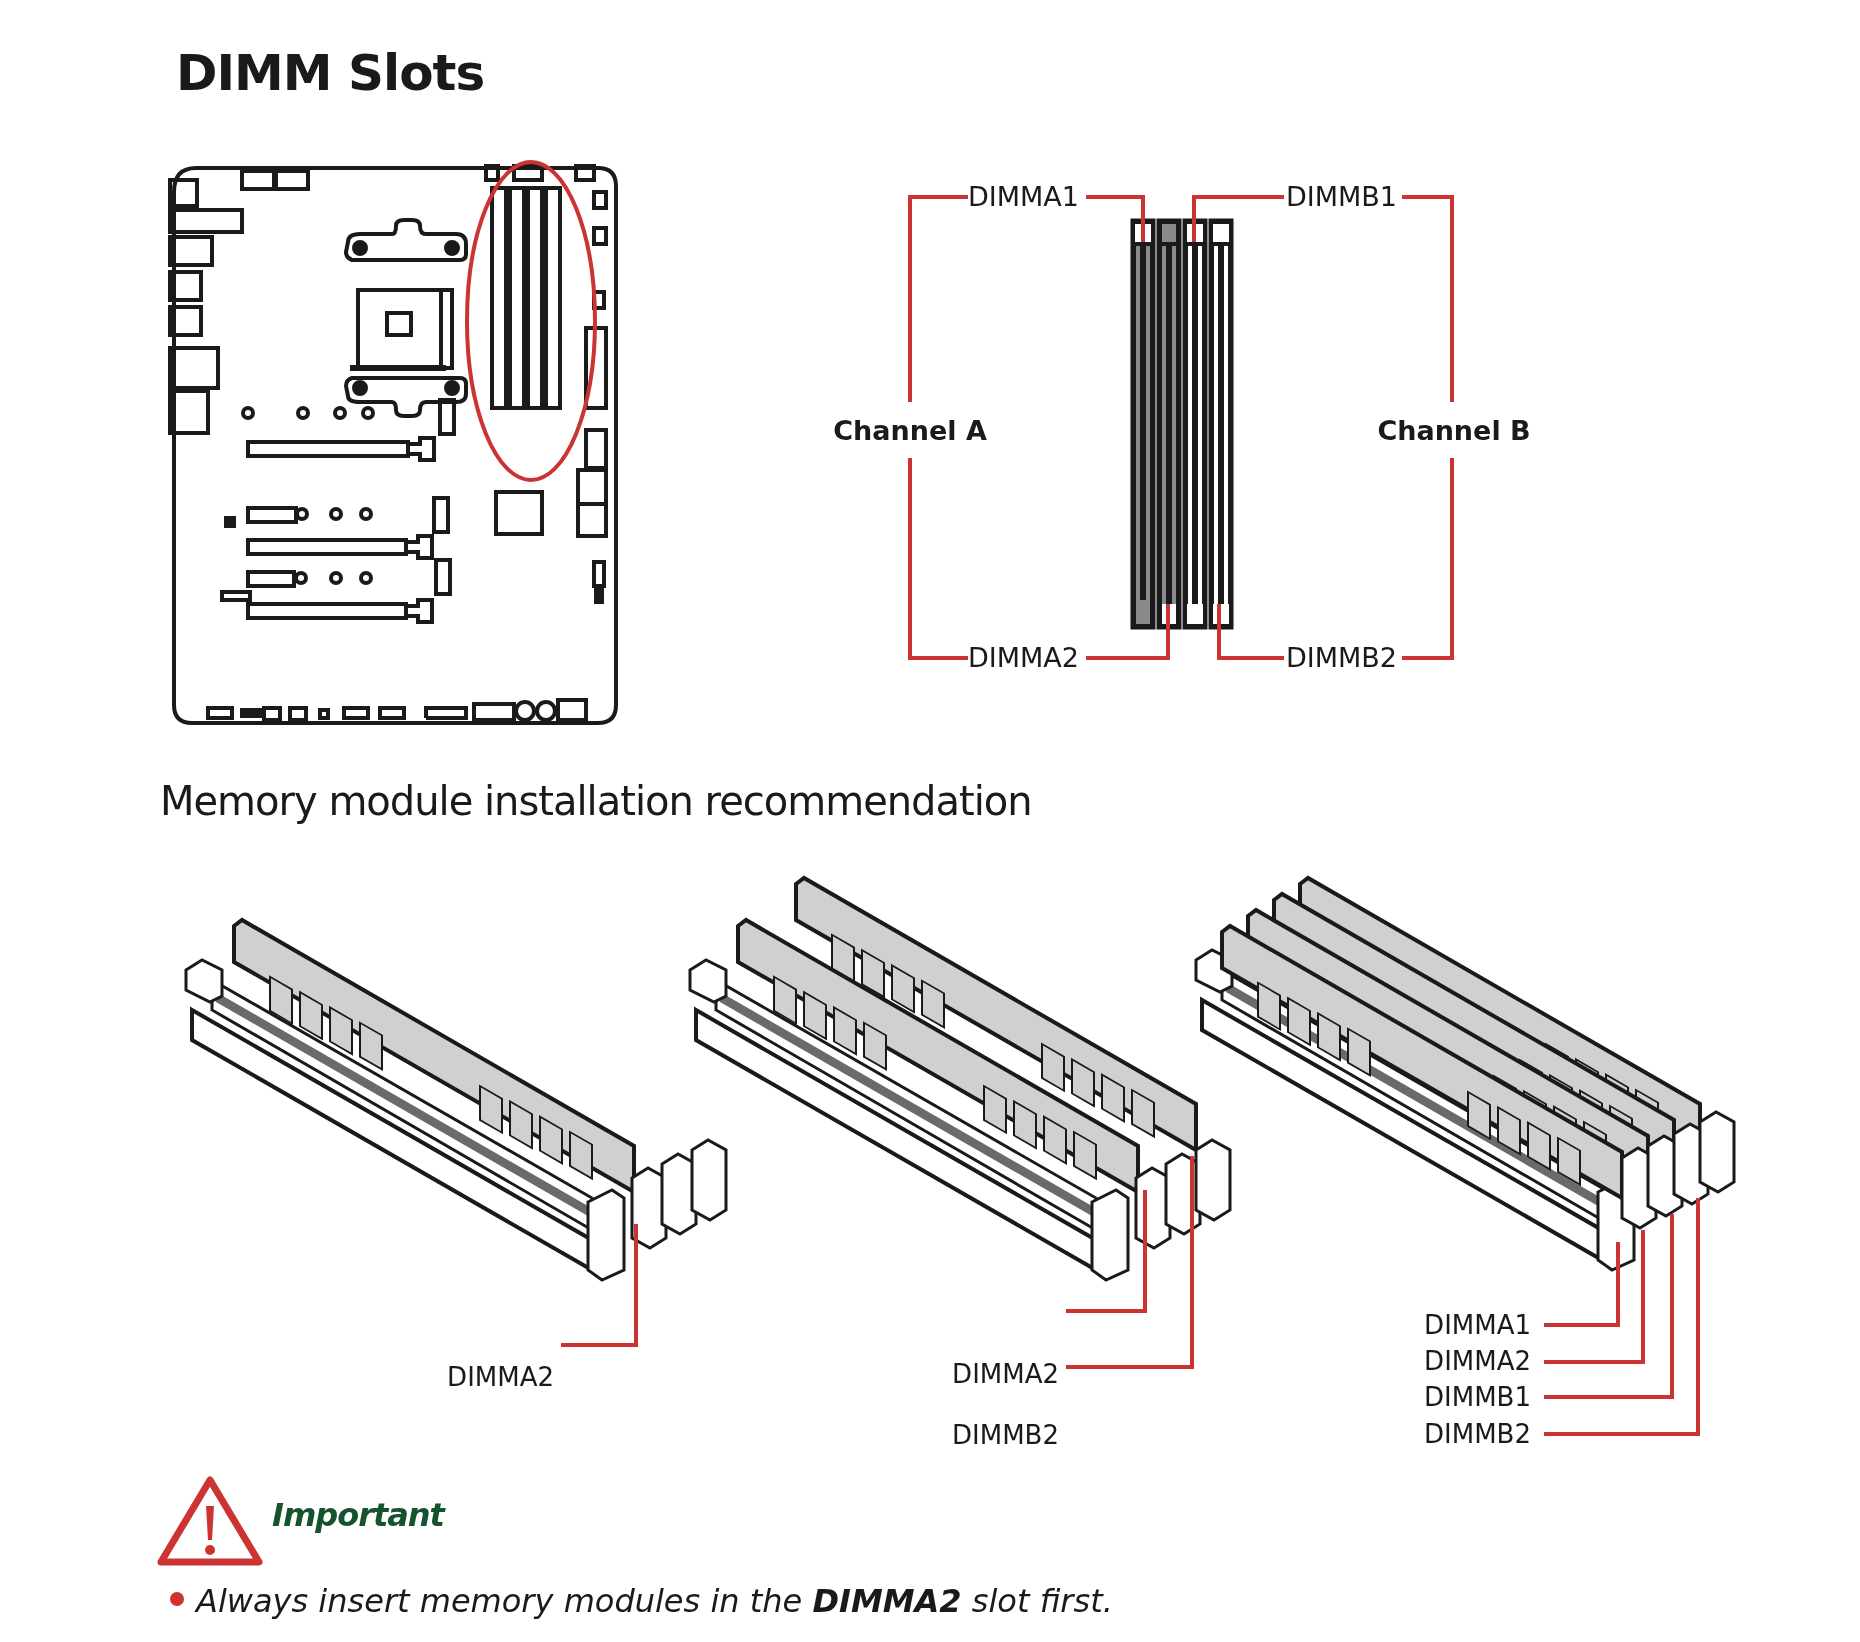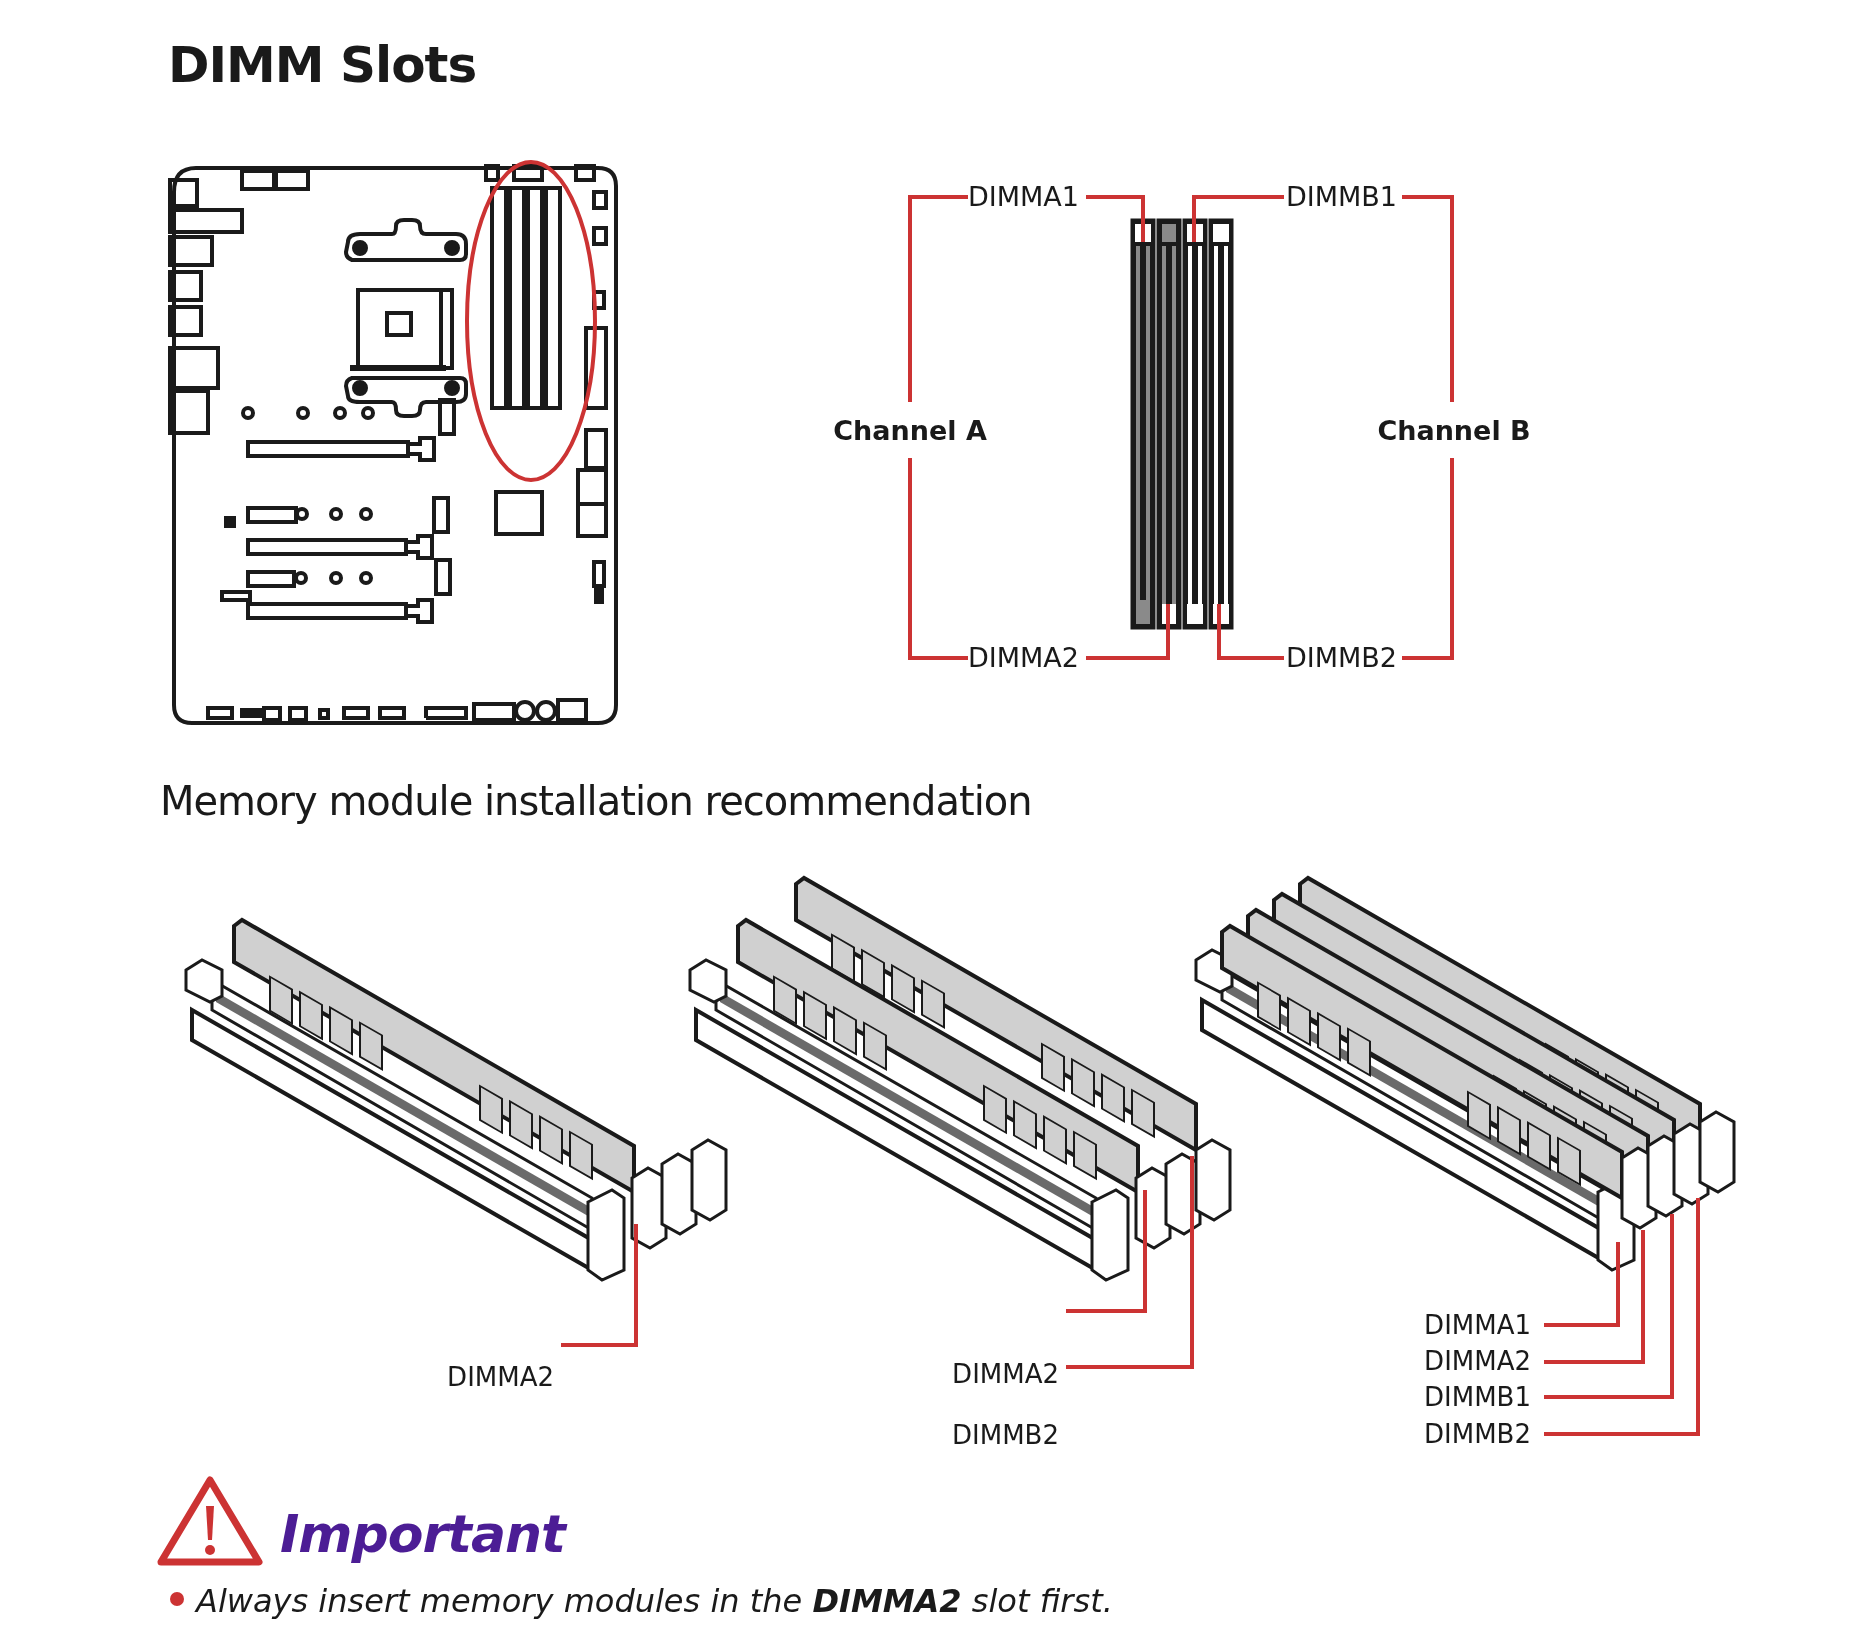--- a/index.html
+++ b/index.html
@@ -1,26 +1,26 @@
 <!DOCTYPE html>
 <html><head>
 <meta charset="utf-8">
 <style>
   html, body { margin: 0; padding: 0; background: #ffffff; }
   body { width: 1860px; height: 1642px; position: relative; overflow: hidden;
          font-family: "DejaVu Sans", sans-serif; color: #1a1a1a; }
   .abs { position: absolute; }
-  .h1 { left: 160px; top: 28px; font-size: 50px; font-weight: bold; letter-spacing: -1px; margin: 8px; }
+  .h1 { left: 160px; top: 28px; font-size: 50px; font-weight: bold; letter-spacing: -1px; margin: 16px; }
   .h2 { left: 160px; top: 778px; font-size: 40px; font-weight: normal; letter-spacing: -1px; margin: 0; }
   svg { position: absolute; left: 0; top: 0; }
   .lbl { font-family: "DejaVu Sans", sans-serif; font-size: 27px; fill: #1a1a1a; }
   .lbl-sm { font-family: "DejaVu Sans", sans-serif; font-size: 26px; fill: #1a1a1a; }
   .chan { font-family: "DejaVu Sans", sans-serif; font-size: 27px; font-weight: bold; fill: #1a1a1a; }
-  .imp-title { left: 272px; top: 1496px; font-size: 52px; font-weight: bold; font-style: italic;
-               color: #4c1d95; margin: 8px; letter-spacing: -1px; }
+  .imp-title { left: 272px; top: 1496px; font-size: 32px; font-weight: bold; font-style: italic;
+               color: #14532d; margin: 0; letter-spacing: -1px; }
   .note { left: 162px; top: 1574px; font-size: 32px; font-style: italic; margin: 8px; white-space: nowrap; }
   .note .bullet { display: inline-block; width: 14px; height: 14px; border-radius: 50%;
                   background: #cc3333; vertical-align: middle; margin-right: 12px; position: relative; top: -4px; }
   .note b { font-weight: bold; }
   .cut { left: 190px; top: 1632px; width: 1500px; height: 10px; overflow: hidden; }
   .cut span { display: block; font-size: 38px; font-style: italic; color: #555; margin-top: -4px;
               letter-spacing: 6px; }
 </style>
 </head>
 <body>

